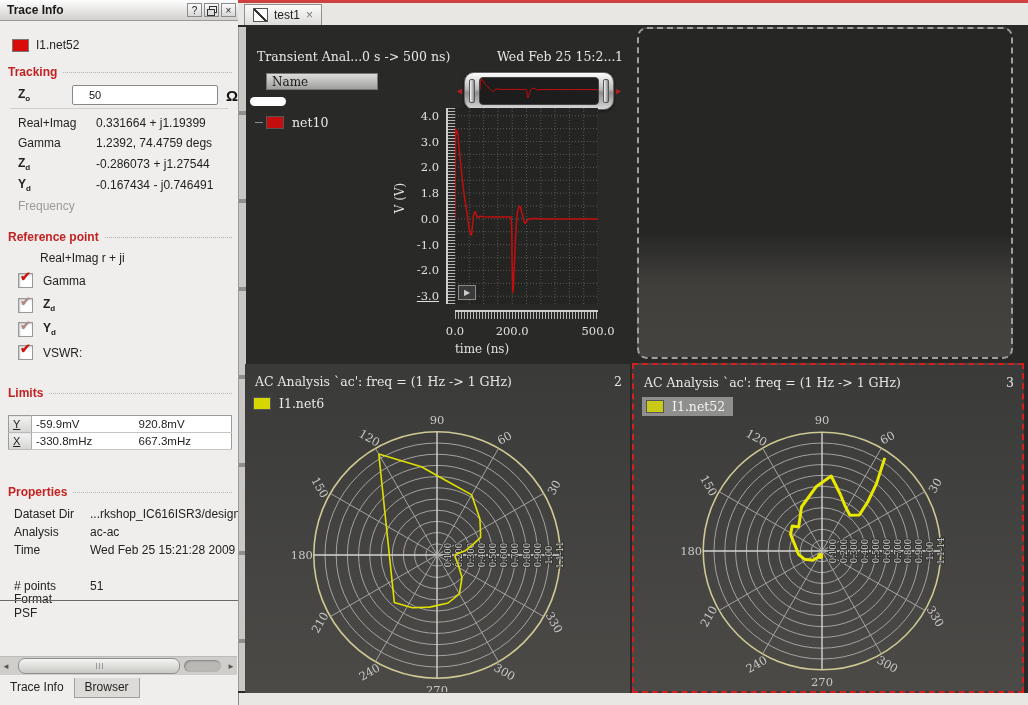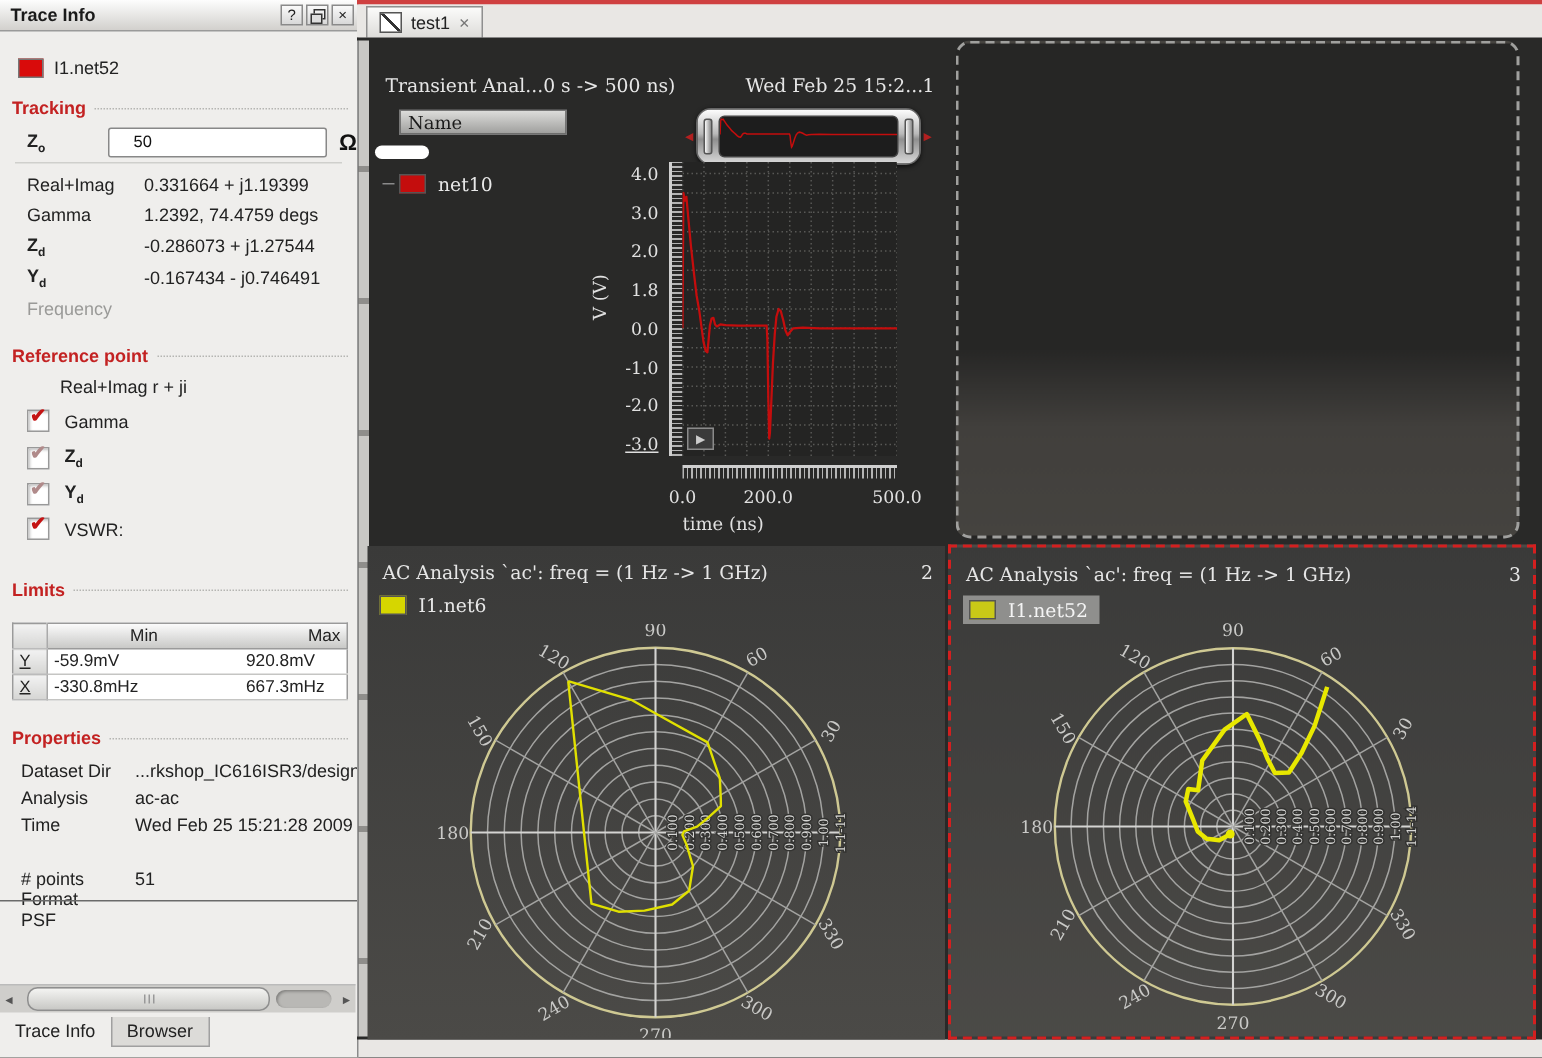--- a/index.html
+++ b/index.html
@@ -205,25 +205,20 @@
       <span>VSWR:</span>
     </div>
 
     <div class="sb-header" style="top:386px;">
       <span>Limits</span>
         <span class="rule"></span>
     </div>
 
     <table id="limits-table">
       <tbody>
-          <tr class="hdr">
-        <th class="axis-cell" style="background:linear-gradient(#f2f2f2,#d5d5d3);text-decoration:none;"></th>
-        <th class="min-col" style="text-align:center;">Min</th>
-        <th style="text-align:right;">Max</th>
-      </tr>
       <tr class="lrow">
         <td class="axis-cell">Y</td>
         <td>-59.9mV</td>
         <td>920.8mV</td>
       </tr>
       <tr class="lrow">
         <td class="axis-cell">X</td>
         <td>-330.8mHz</td>
         <td>667.3mHz</td>
       </tr>

